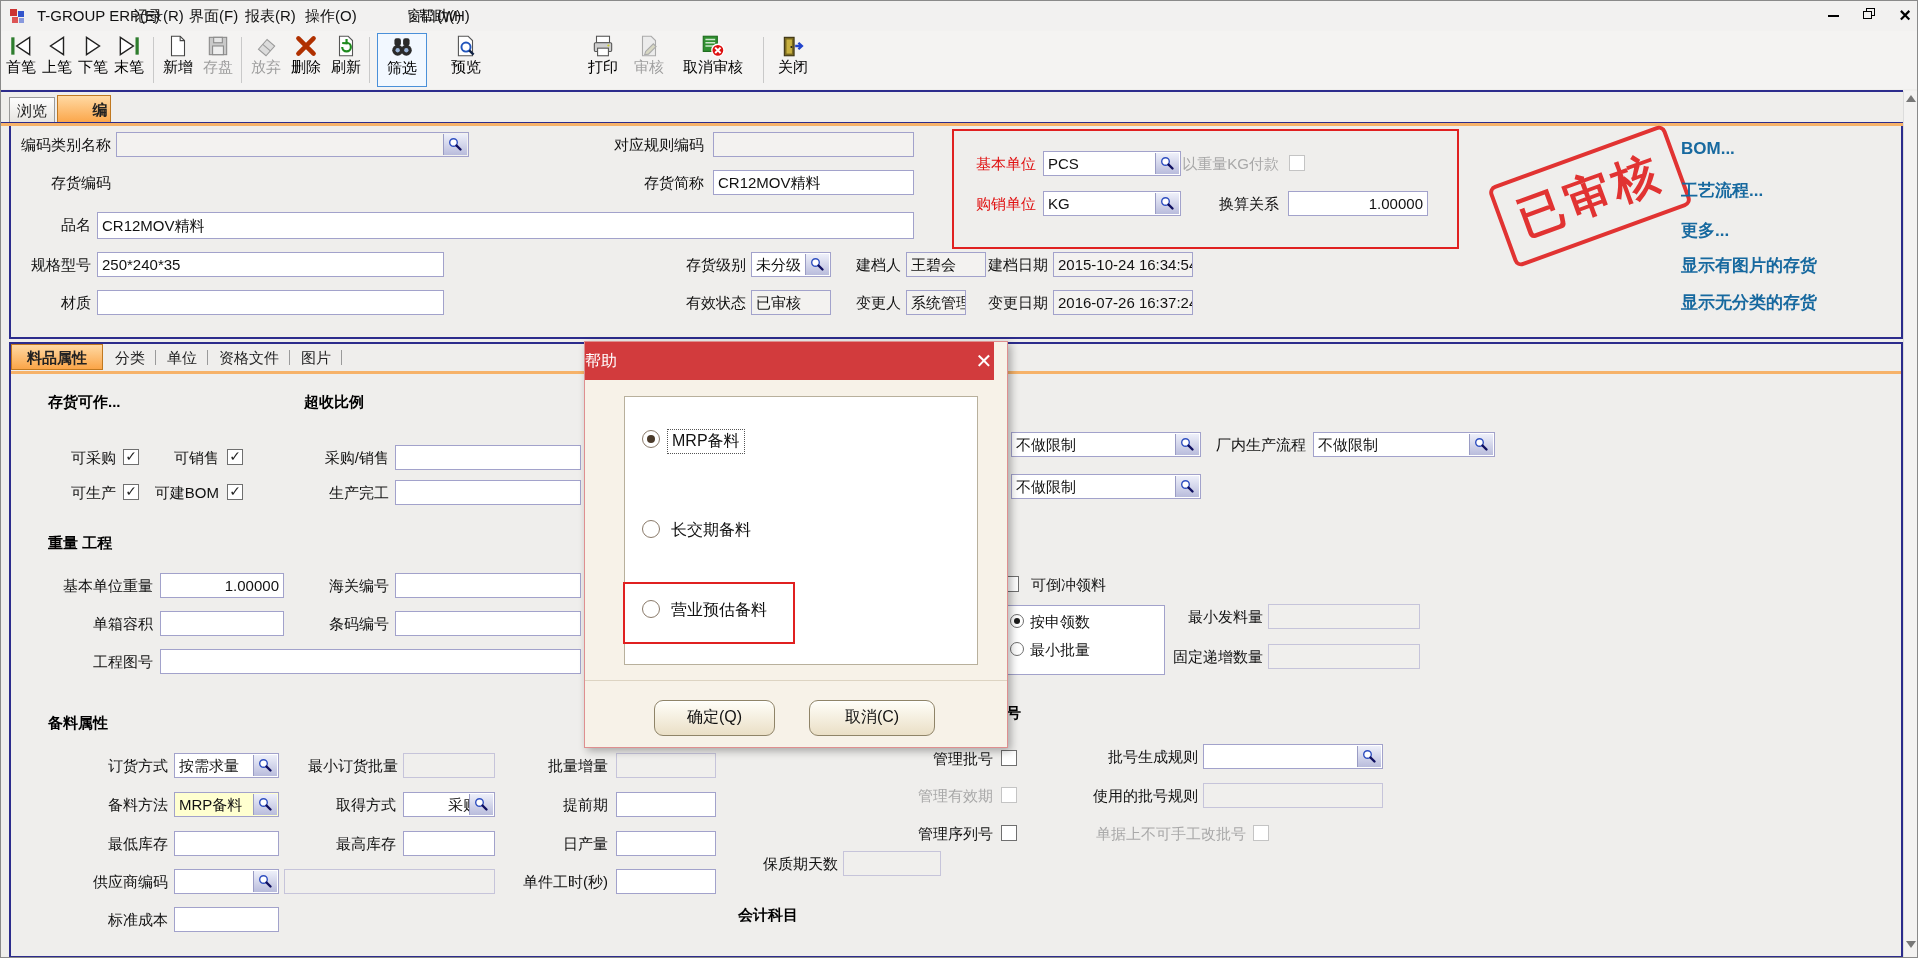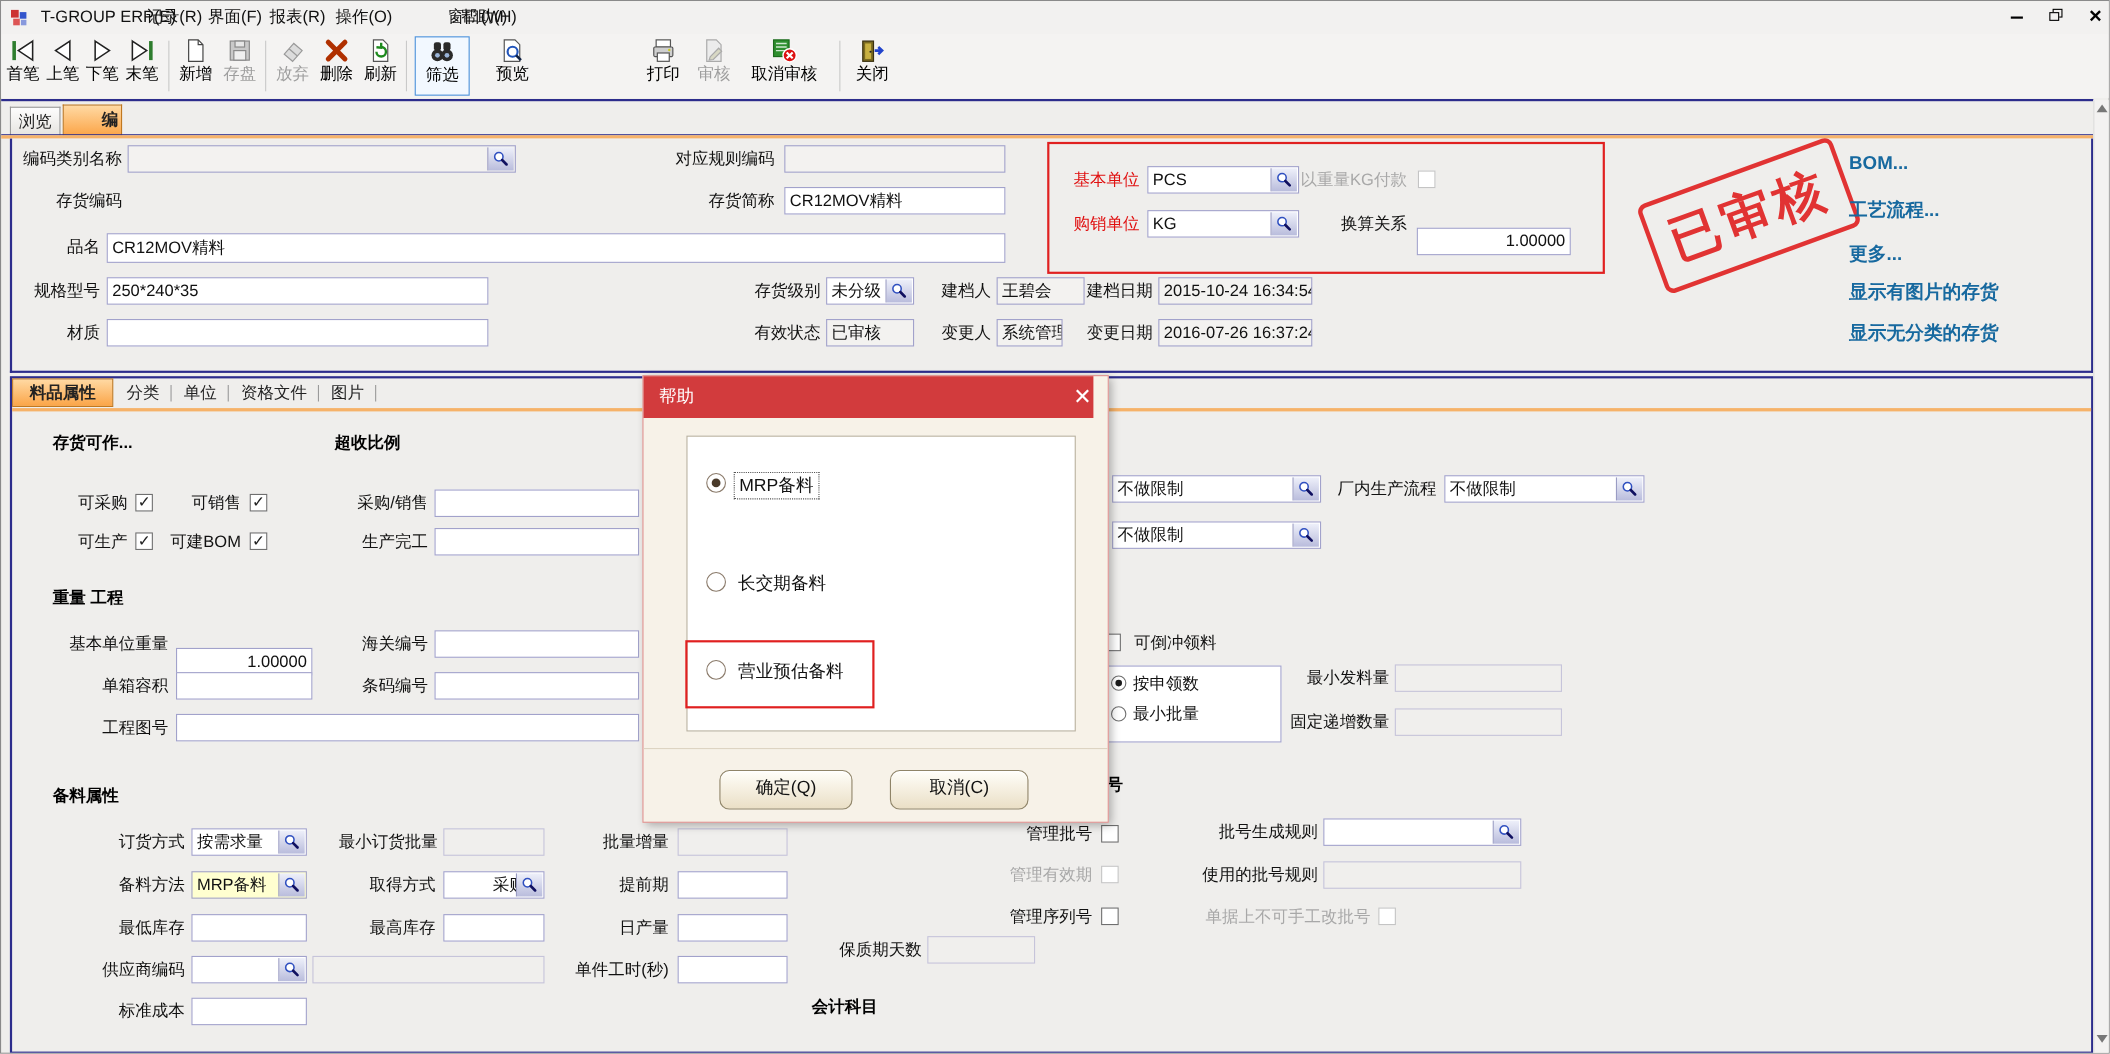--- a/index.html
+++ b/index.html
@@ -34,21 +34,21 @@
        text-align:right;white-space:nowrap;}
   .lbl.left{text-align:left;}
   .lbl.dis{color:#a8a8a8;}
   .lbl.red{color:#e01010;}
   .sec{position:absolute;color:#000000;font-weight:bold;font-size:15px;white-space:nowrap;}
   .fld{position:absolute;height:25px;background:#fff;border:1px solid #a2a2cb;
        box-sizing:border-box;font-size:15px;line-height:23px;padding:0 4px;
        white-space:nowrap;overflow:hidden;}
   .fld.ro{background:#f3f2f0;}
   .fld.dis{background:#f0efed;border-color:#c6c4da;}
-  .fld.num{text-align:right;margin-top:16px;}
+  .fld.num{text-align:right;}
   .fld.hasmag{padding-right:27px;}
   .fld.yellow{background:#ffffd0;}
   .magbtn{position:absolute;right:1px;top:1px;bottom:1px;width:23px;
           background:linear-gradient(#eef0fa,#b9bcdc);border-left:1px solid #9a9cc4;
           display:flex;align-items:center;justify-content:center;}
   .cb{position:absolute;width:16px;height:16px;background:#fff;border:1px solid #6f6f6f;
       box-sizing:border-box;text-align:center;line-height:13px;font-size:14px;color:#222;}
   .cb.dis{border-color:#c4c4c4;}
   .rad{position:absolute;width:14px;height:14px;border:1px solid #6f6f6f;border-radius:50%;
        background:#fff;box-sizing:border-box;}
@@ -69,21 +69,21 @@
           border-left:1px solid #dcdcdc;box-sizing:border-box;}
   .sarrow{position:absolute;left:2px;width:11px;height:11px;}
   .tri-up{width:0;height:0;border-left:5px solid transparent;border-right:5px solid transparent;
           border-bottom:7px solid #777;}
   .tri-down{width:0;height:0;border-left:5px solid transparent;border-right:5px solid transparent;
           border-top:7px solid #777;}
   
   .dialog{position:absolute;left:583px;top:340px;width:422px;height:405px;background:#f7f2e8;
           border:1px solid #de8f8f;box-shadow:3px 3px 8px rgba(0,0,0,.3);z-index:50;}
   .dlgtitle{position:absolute;left:0;top:0;right:13px;height:38px;background:#d23b3d;color:#fff;
-            font-size:16px;line-height:38px;padding-left:14px;box-sizing:border-box;}
+            font-size:16px;line-height:38px;box-sizing:border-box;}
   .dlgclose{position:absolute;right:10px;top:6px;width:26px;height:26px;color:#fff;font-size:20px;
             text-align:center;line-height:26px;}
   .listbox{position:absolute;left:39px;top:54px;width:352px;height:267px;background:#fff;
            border:1px solid #b8b09c;}
   .dopt{position:absolute;left:18px;font-size:16px;color:#111;white-space:nowrap;}
   .drad{position:absolute;width:18px;height:18px;border:1px solid #8a7a6a;border-radius:50%;
         background:#fff;box-sizing:border-box;}
   .drad.sel::after{content:"";position:absolute;left:4px;top:4px;width:8px;height:8px;
         border-radius:50%;background:#4a3a2a;}
   .focusdot{border:1px dotted #555;padding:1px 4px;}

